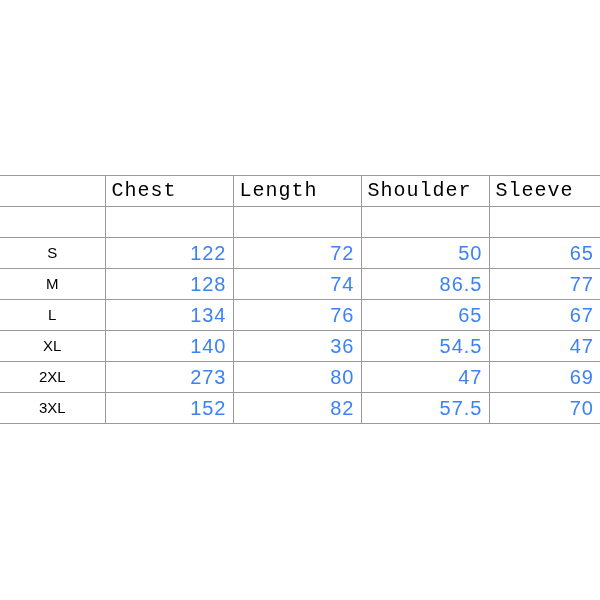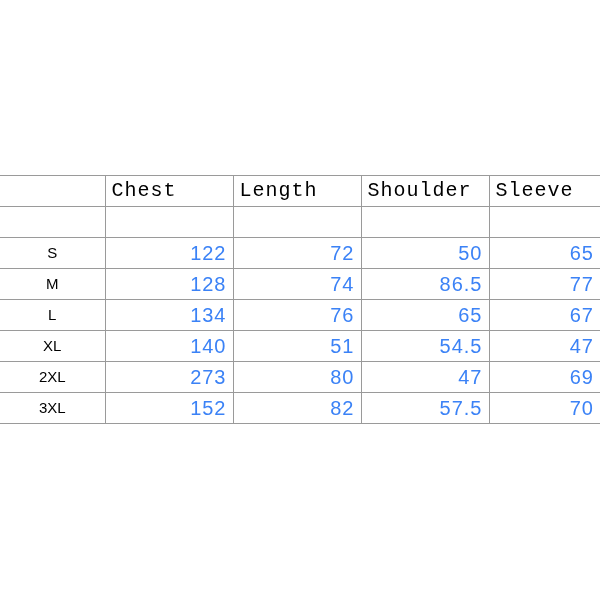--- a/index.html
+++ b/index.html
@@ -108,21 +108,21 @@
     <tr>
       <td class="size">L</td>
       <td class="num">134</td>
       <td class="num">76</td>
       <td class="num">65</td>
       <td class="num">67</td>
     </tr>
     <tr>
       <td class="size">XL</td>
       <td class="num">140</td>
-      <td class="num">51</td>
+      <td class="num">36</td>
       <td class="num">54.5</td>
       <td class="num">47</td>
     </tr>
     <tr>
       <td class="size">2XL</td>
       <td class="num">273</td>
       <td class="num">80</td>
       <td class="num">47</td>
       <td class="num">69</td>
     </tr>

